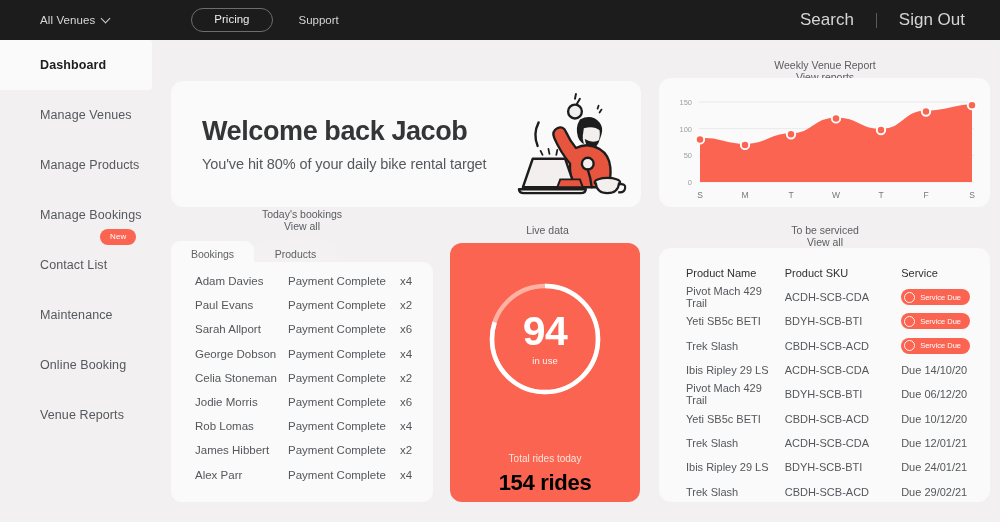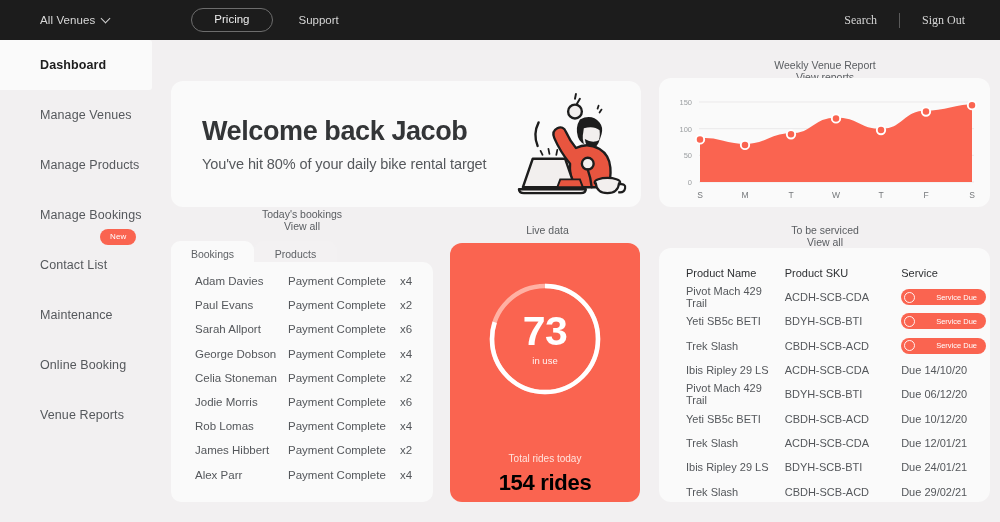--- a/index.html
+++ b/index.html
@@ -28,21 +28,21 @@
     border-right: 1.3px solid #cfcfcf; border-bottom: 1.3px solid #cfcfcf;
     transform: rotate(45deg);
   }
   .nav-pricing {
     margin-left: 80px; color: #ebebeb; font-size: 11.5px;
     border: 1px solid #6d6d6d; border-radius: 20px;
     padding: 5px 22px; line-height: 1;
   }
   .nav-support { margin-left: 26px; color: #d5d5d5; font-size: 11.5px; }
   .nav-right { margin-left: auto; display: flex; align-items: center; margin-right: 35px; }
-  .nav-right span { color: #d5d5d5; font-size: 12px; font-family: Liberation Serif, serif; }
+  .nav-right span { color: #d5d5d5; font-size: 17px; }
   .nav-sep { width: 1px; height: 15px; background: #5a5a5a; margin: 0 22px; }
 
   
   .sidebar { position: absolute; left: 0; top: 40px; width: 165px; height: 430px; }
   .side-item {
     position: relative; height: 50px; display: flex; align-items: center;
     padding-left: 40px; font-size: 12.5px; color: #55585c;
     letter-spacing: .1px;
   }
   .side-item.active {
@@ -120,21 +120,21 @@
   .serv-card { position: absolute; left: 659px; top: 248px; width: 331px; height: 254px; }
   .serv-row {
     display: flex; align-items: center; height: 24.3px;
     font-size: 11px; color: #54575b; padding-left: 27px;
   }
   .serv-row.hdr { color: #2e3033; height: 27px; padding-top: 3px; }
   .serv-row .c1 { width: 100px; }
   .serv-row .c2 { width: 118px; }
   .serv-row .c3 { width: 90px; }
   .pill {
-    display: inline-flex; align-items: center; gap: 21px;
+    display: inline-flex; align-items: center; gap: 5px;
     background: #fa6450; border-radius: 20px; padding: 2.5px 9px 2.5px 3px;
     color: #fff; font-size: 7.5px; white-space: nowrap;
   }
   .pill .ring {
     width: 11px; height: 11px; border-radius: 50%;
     border: 1.6px solid rgba(255,255,255,.9); flex: none;
   }
 </style>
 </head>
 <body>
@@ -329,21 +329,21 @@
   <div class="sect-head live-head">
     <span>Live data</span>
   </div>
   <div class="live-card">
     <div class="donut">
       <svg width="120" height="120" viewBox="0 0 120 120">
         <circle cx="60" cy="60" r="53" fill="none" stroke="#ffb1a3" stroke-width="4.5"></circle>
         <circle cx="60" cy="60" r="53" fill="none" stroke="#ffffff" stroke-width="4.5" stroke-linecap="butt" stroke-dasharray="266.4 333" transform="rotate(-90 60 60)"></circle>
       </svg>
       <div class="donut-txt">
-        <div class="donut-num">73</div>
+        <div class="donut-num">94</div>
         <div class="donut-lab">in use</div>
       </div>
     </div>
     <div class="live-sub">Total rides today</div>
     <div class="live-big">154 rides</div>
   </div>
 
   <div class="sect-head serv-head">
     <span>To be serviced</span>
     <span class="link">View all</span>

